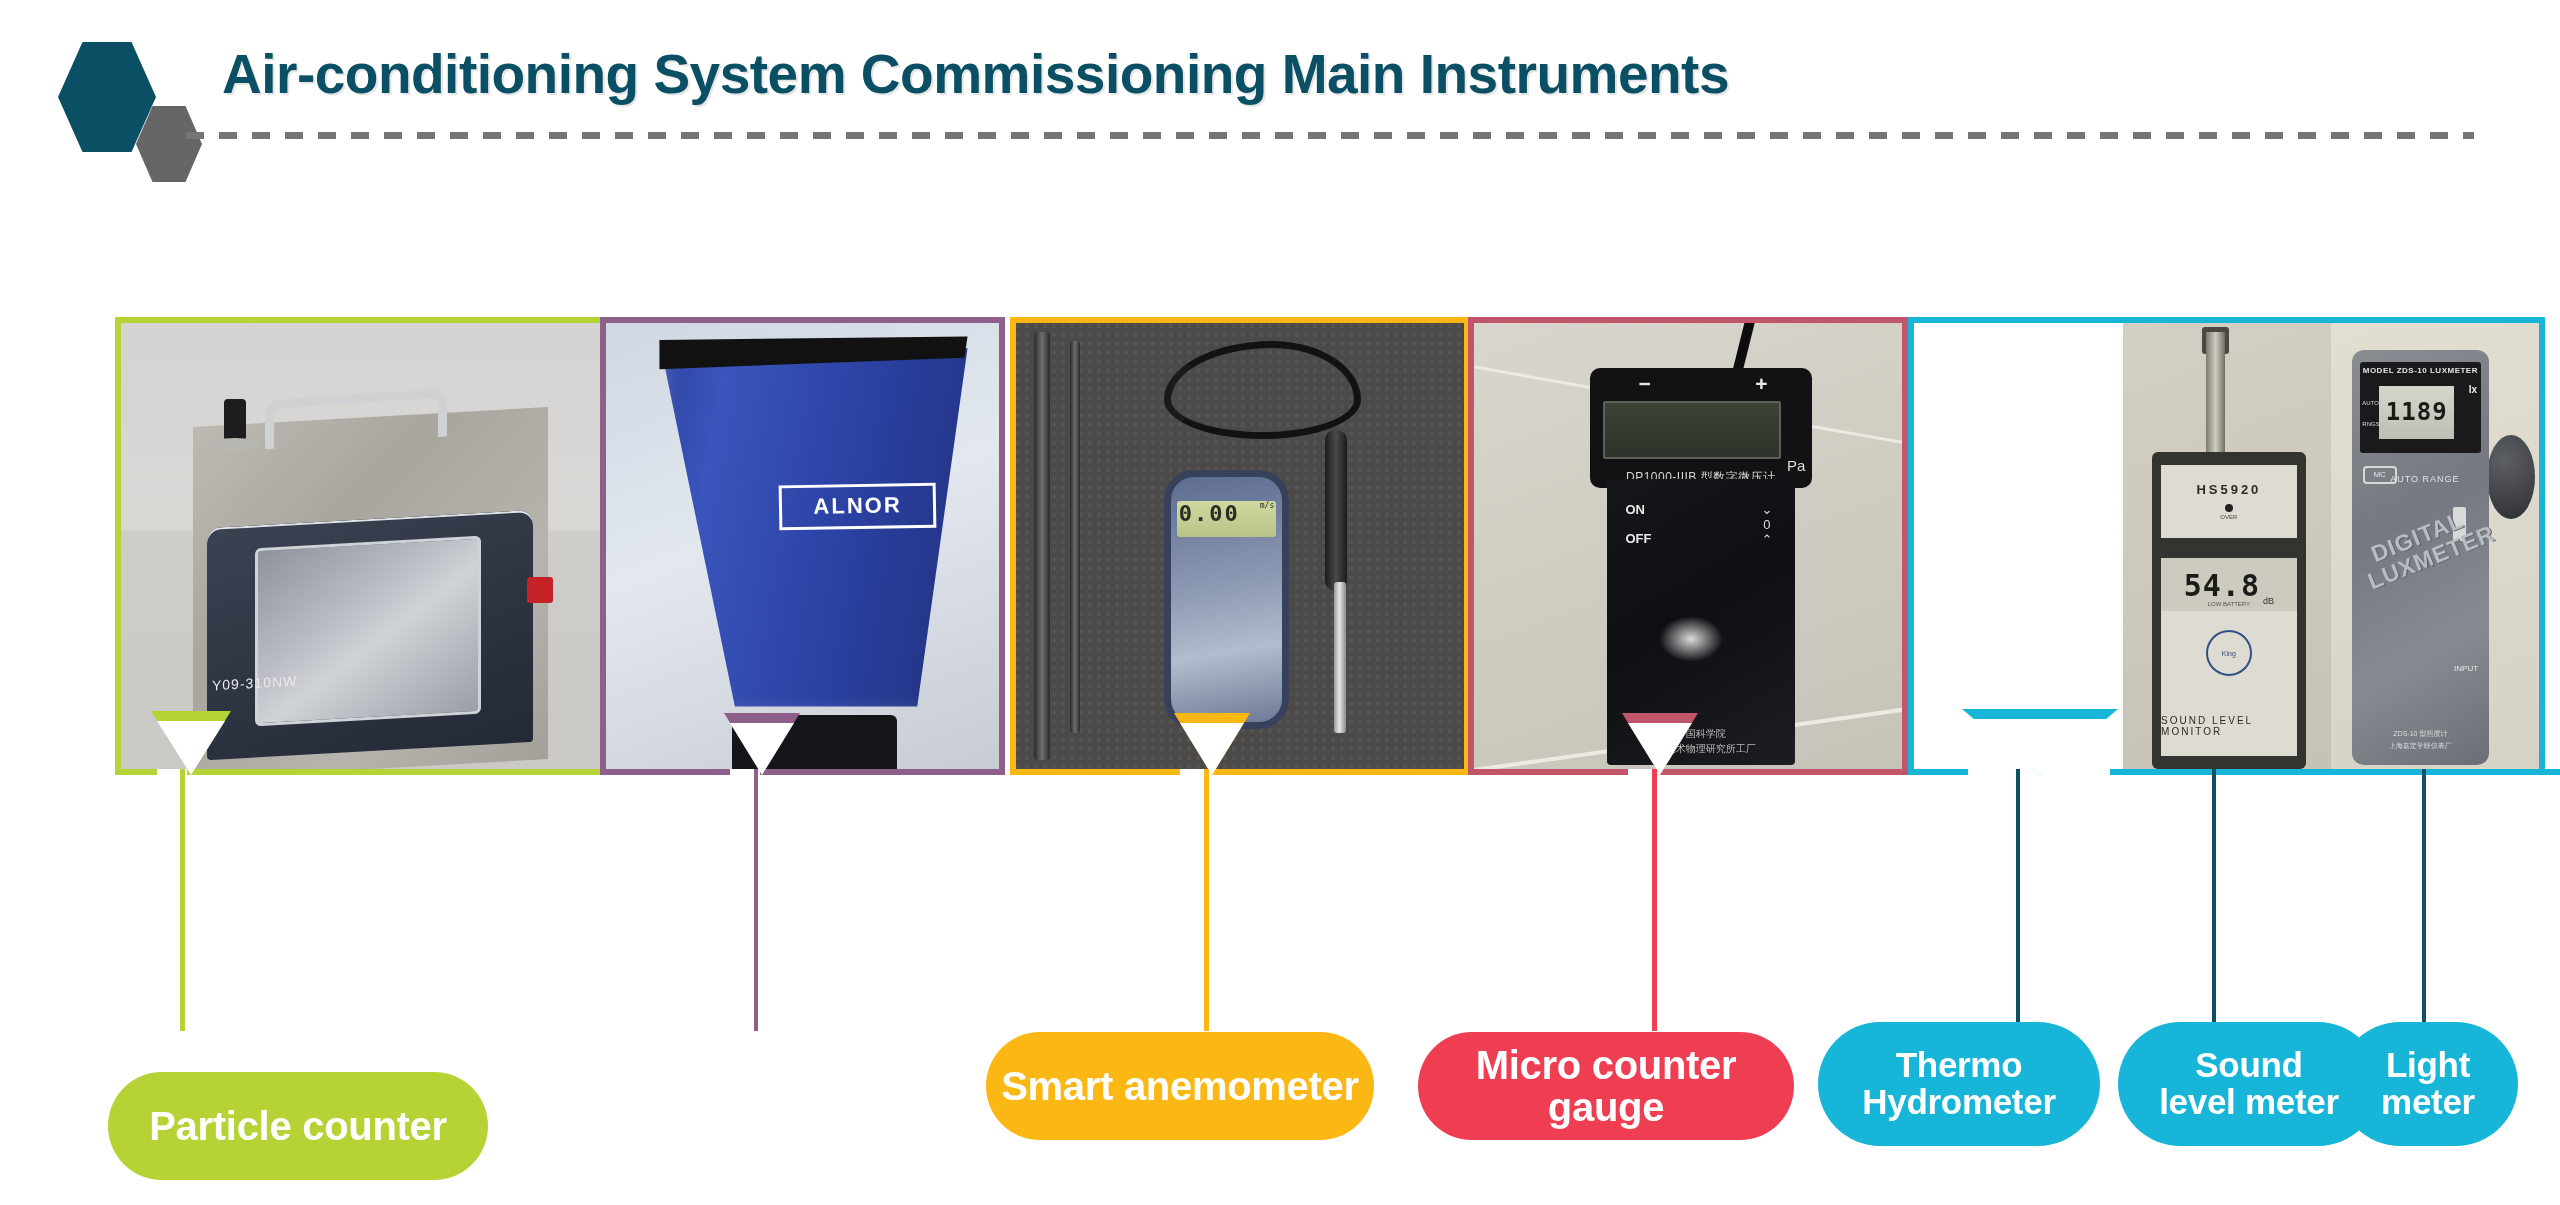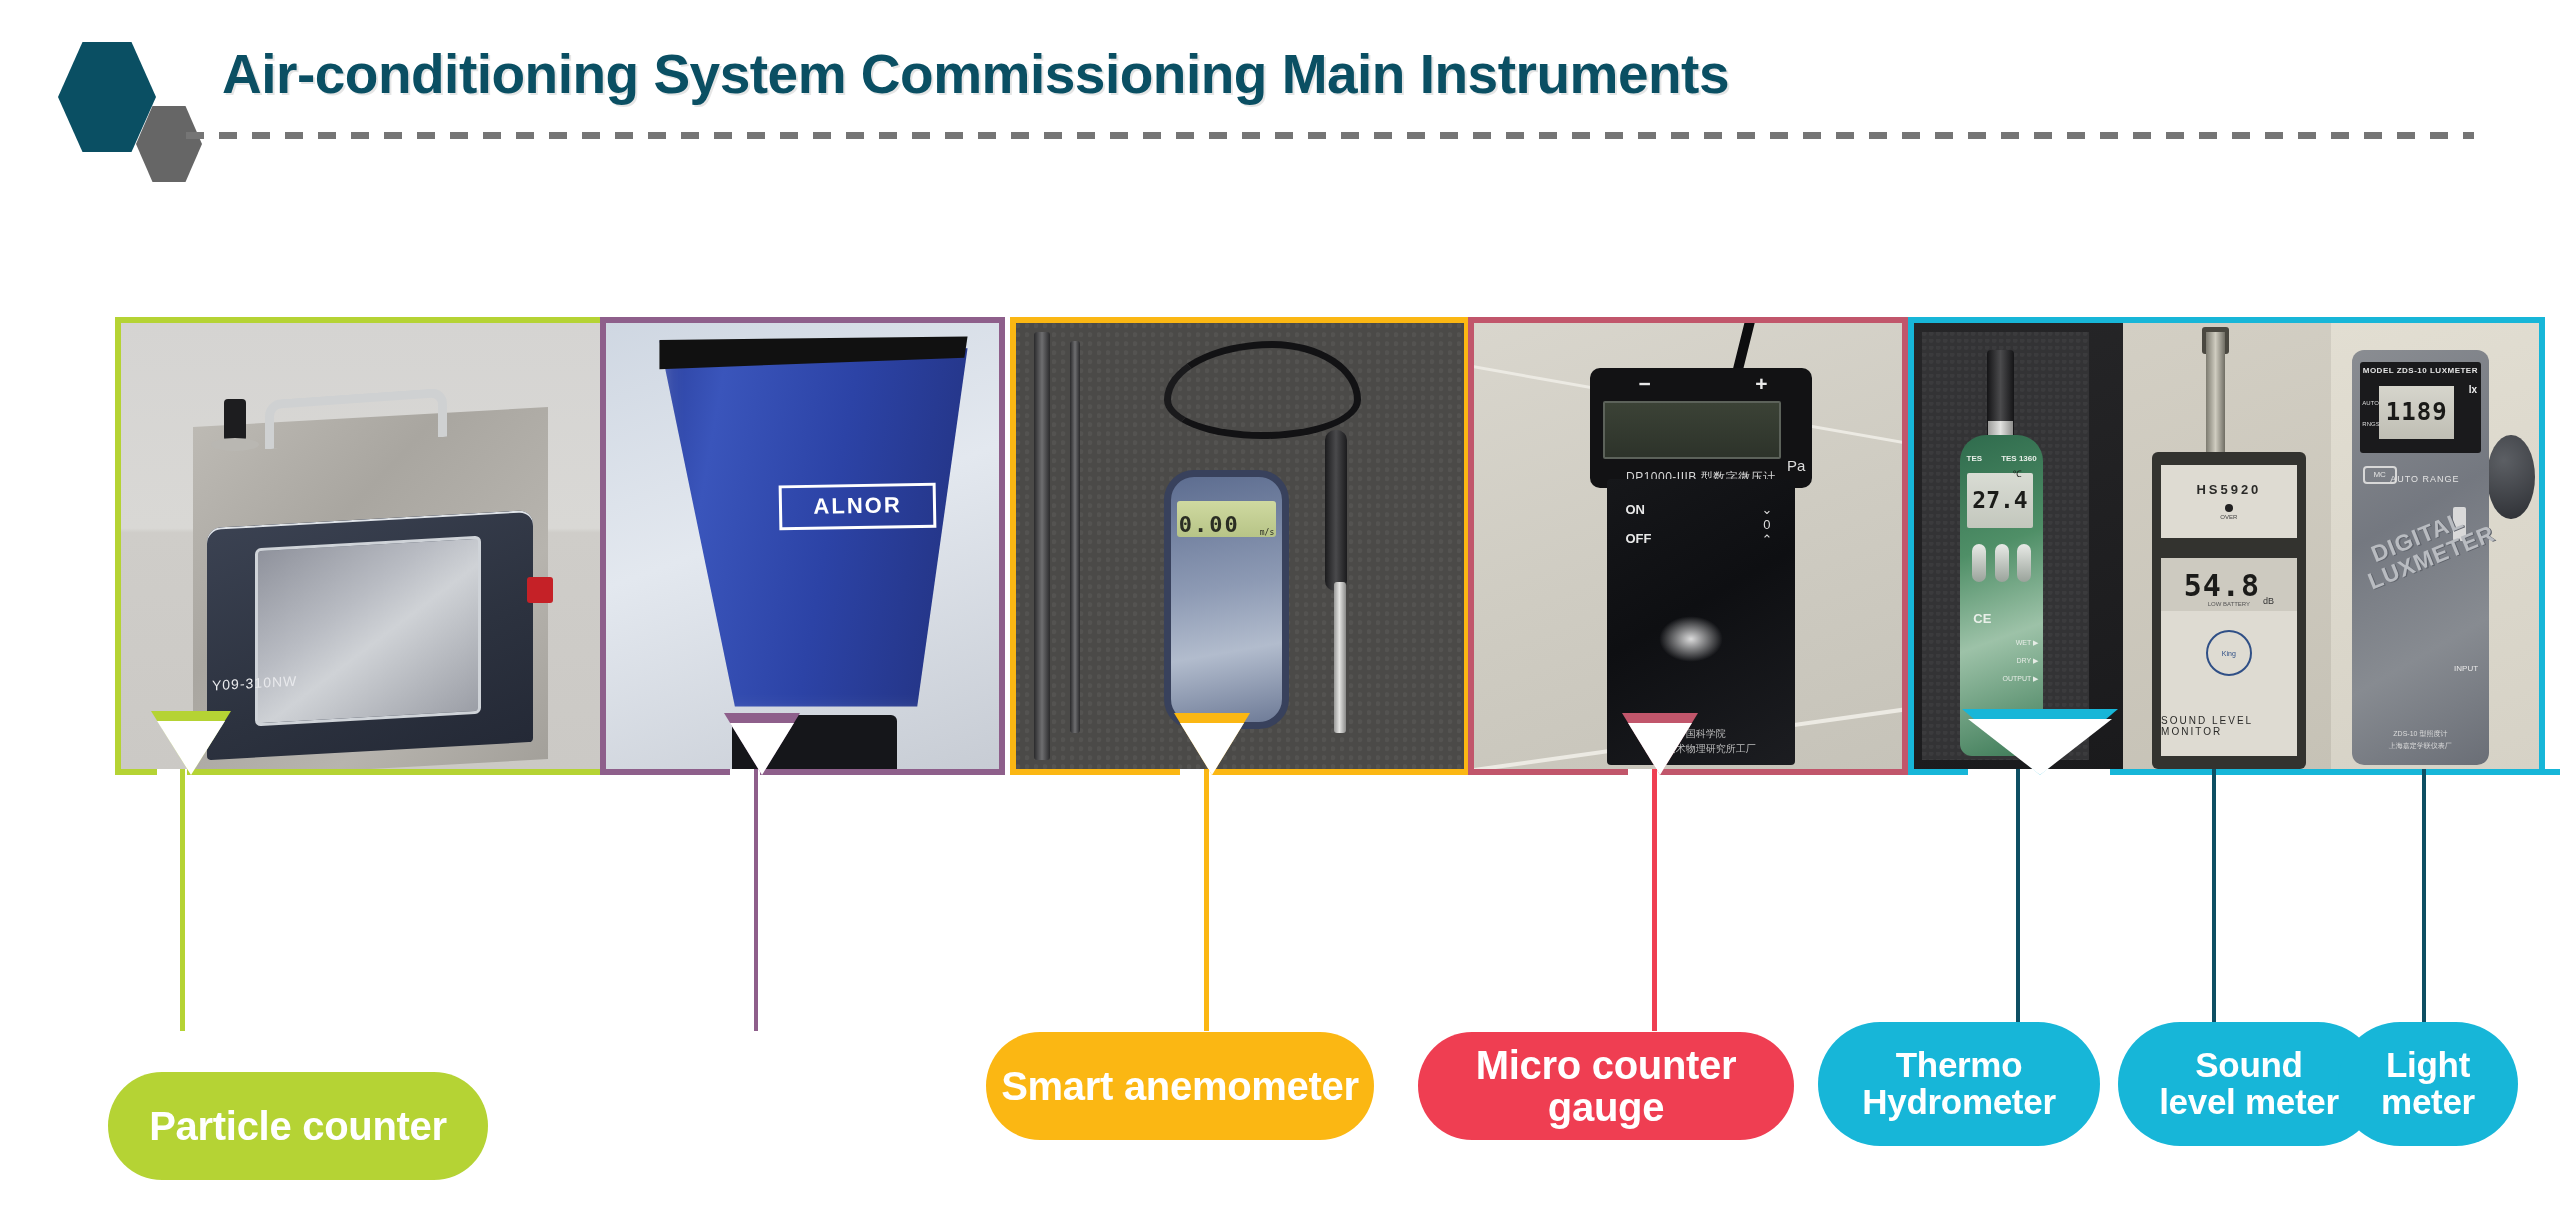--- a/index.html
+++ b/index.html
@@ -108,21 +108,21 @@
 
   
   .p3-bg { background:
       radial-gradient(circle at 20% 30%, rgba(255,255,255,.05) 0 2px, rgba(0,0,0,0) 3px) 0 0/9px 9px,
       #4b4a48; }
   .p3-meter { position:absolute; left:33%; top:33%; width:28%; height:58%;
       background: linear-gradient(170deg,#5d6d90 0%,#8d9ab4 45%,#b2bccd 70%,#6e7b97 100%);
       border:7px solid #38415c; border-radius:30px; }
   .p3-lcd { position:absolute; left:36%; top:40%; width:22%; height:8%;
       background: linear-gradient(180deg,#cfd9a0,#b7c487); border-radius:3px;
-      display:flex; align-items:flex-end; justify-content:center; gap:20px;
+      display:flex; align-items:flex-start; justify-content:center; gap:20px;
       font-family:"DejaVu Sans Mono", monospace; color:#2a2d23; }
   .p3-lcd b { font-size:22px; letter-spacing:2px; }
   .p3-lcd i { font-size:8px; font-style:normal; }
   .p3-rod { position:absolute; background: linear-gradient(90deg,#2a2a2c,#6e6e70,#2a2a2c);
       border-radius:3px; }
   .p3-probe { position:absolute; left:69%; top:24%; width:22px; height:36%;
       background: linear-gradient(90deg,#1b1b1d,#4a4a4c 50%,#1b1b1d); border-radius:10px; }
   .p3-probe2 { position:absolute; left:71%; top:58%; width:12px; height:34%;
       background: linear-gradient(90deg,#9a9a99,#e5e5e3 45%,#8b8b8a); border-radius:3px; }
   .p3-cable { position:absolute; left:33%; top:4%; width:44%; height:22%;
@@ -345,44 +345,20 @@
                 border-left:38px solid transparent; border-right:38px solid transparent;
                 border-top:62px solid #c1566b;"></div>
     <div class="vnotch" style="left:154px;
                 border-left:32px solid transparent; border-right:32px solid transparent;
                 border-top:52px solid #ffffff;"></div>
   </div>
   <div class="conn" style="left:1652px; top:769px; height:262px; background:#ef3e52;"></div>
 
   <div class="panel" style="left:1908px; width:637px; border-color:#17b6d8;">
 
-    <div class="p5a">
-      <div class="p5a-foam"></div>
-      <div class="p5a-stem"></div>
-      <div class="p5a-stem2"></div>
-      <div class="p5a-dev">
-        <div class="p5a-brand">
-          <span>TES</span>
-          <span>TES 1360</span>
-        </div>
-        <div class="p5a-lcd">
-          <b>27.4</b>
-        </div>
-        <span class="p5a-deg">℃</span>
-        <div class="p5a-sw">
-            <span></span>
-            <span></span>
-            <span></span>
-          </div>
-        <div class="p5a-ce">CE</div>
-        <div class="p5a-rows" style="white-space:pre-line">WET ▶
-DRY ▶
-OUTPUT ▶</div>
-      </div>
-    </div>
 
     <div class="p5b">
       <div class="p5b-tip"></div>
       <div class="p5b-probe"></div>
       <div class="p5b-case">
         <div class="p5b-top">
           <b>HS5920</b>
           <div class="p5b-dot"></div>
           <div class="p5b-over">OVER</div>
         </div>

